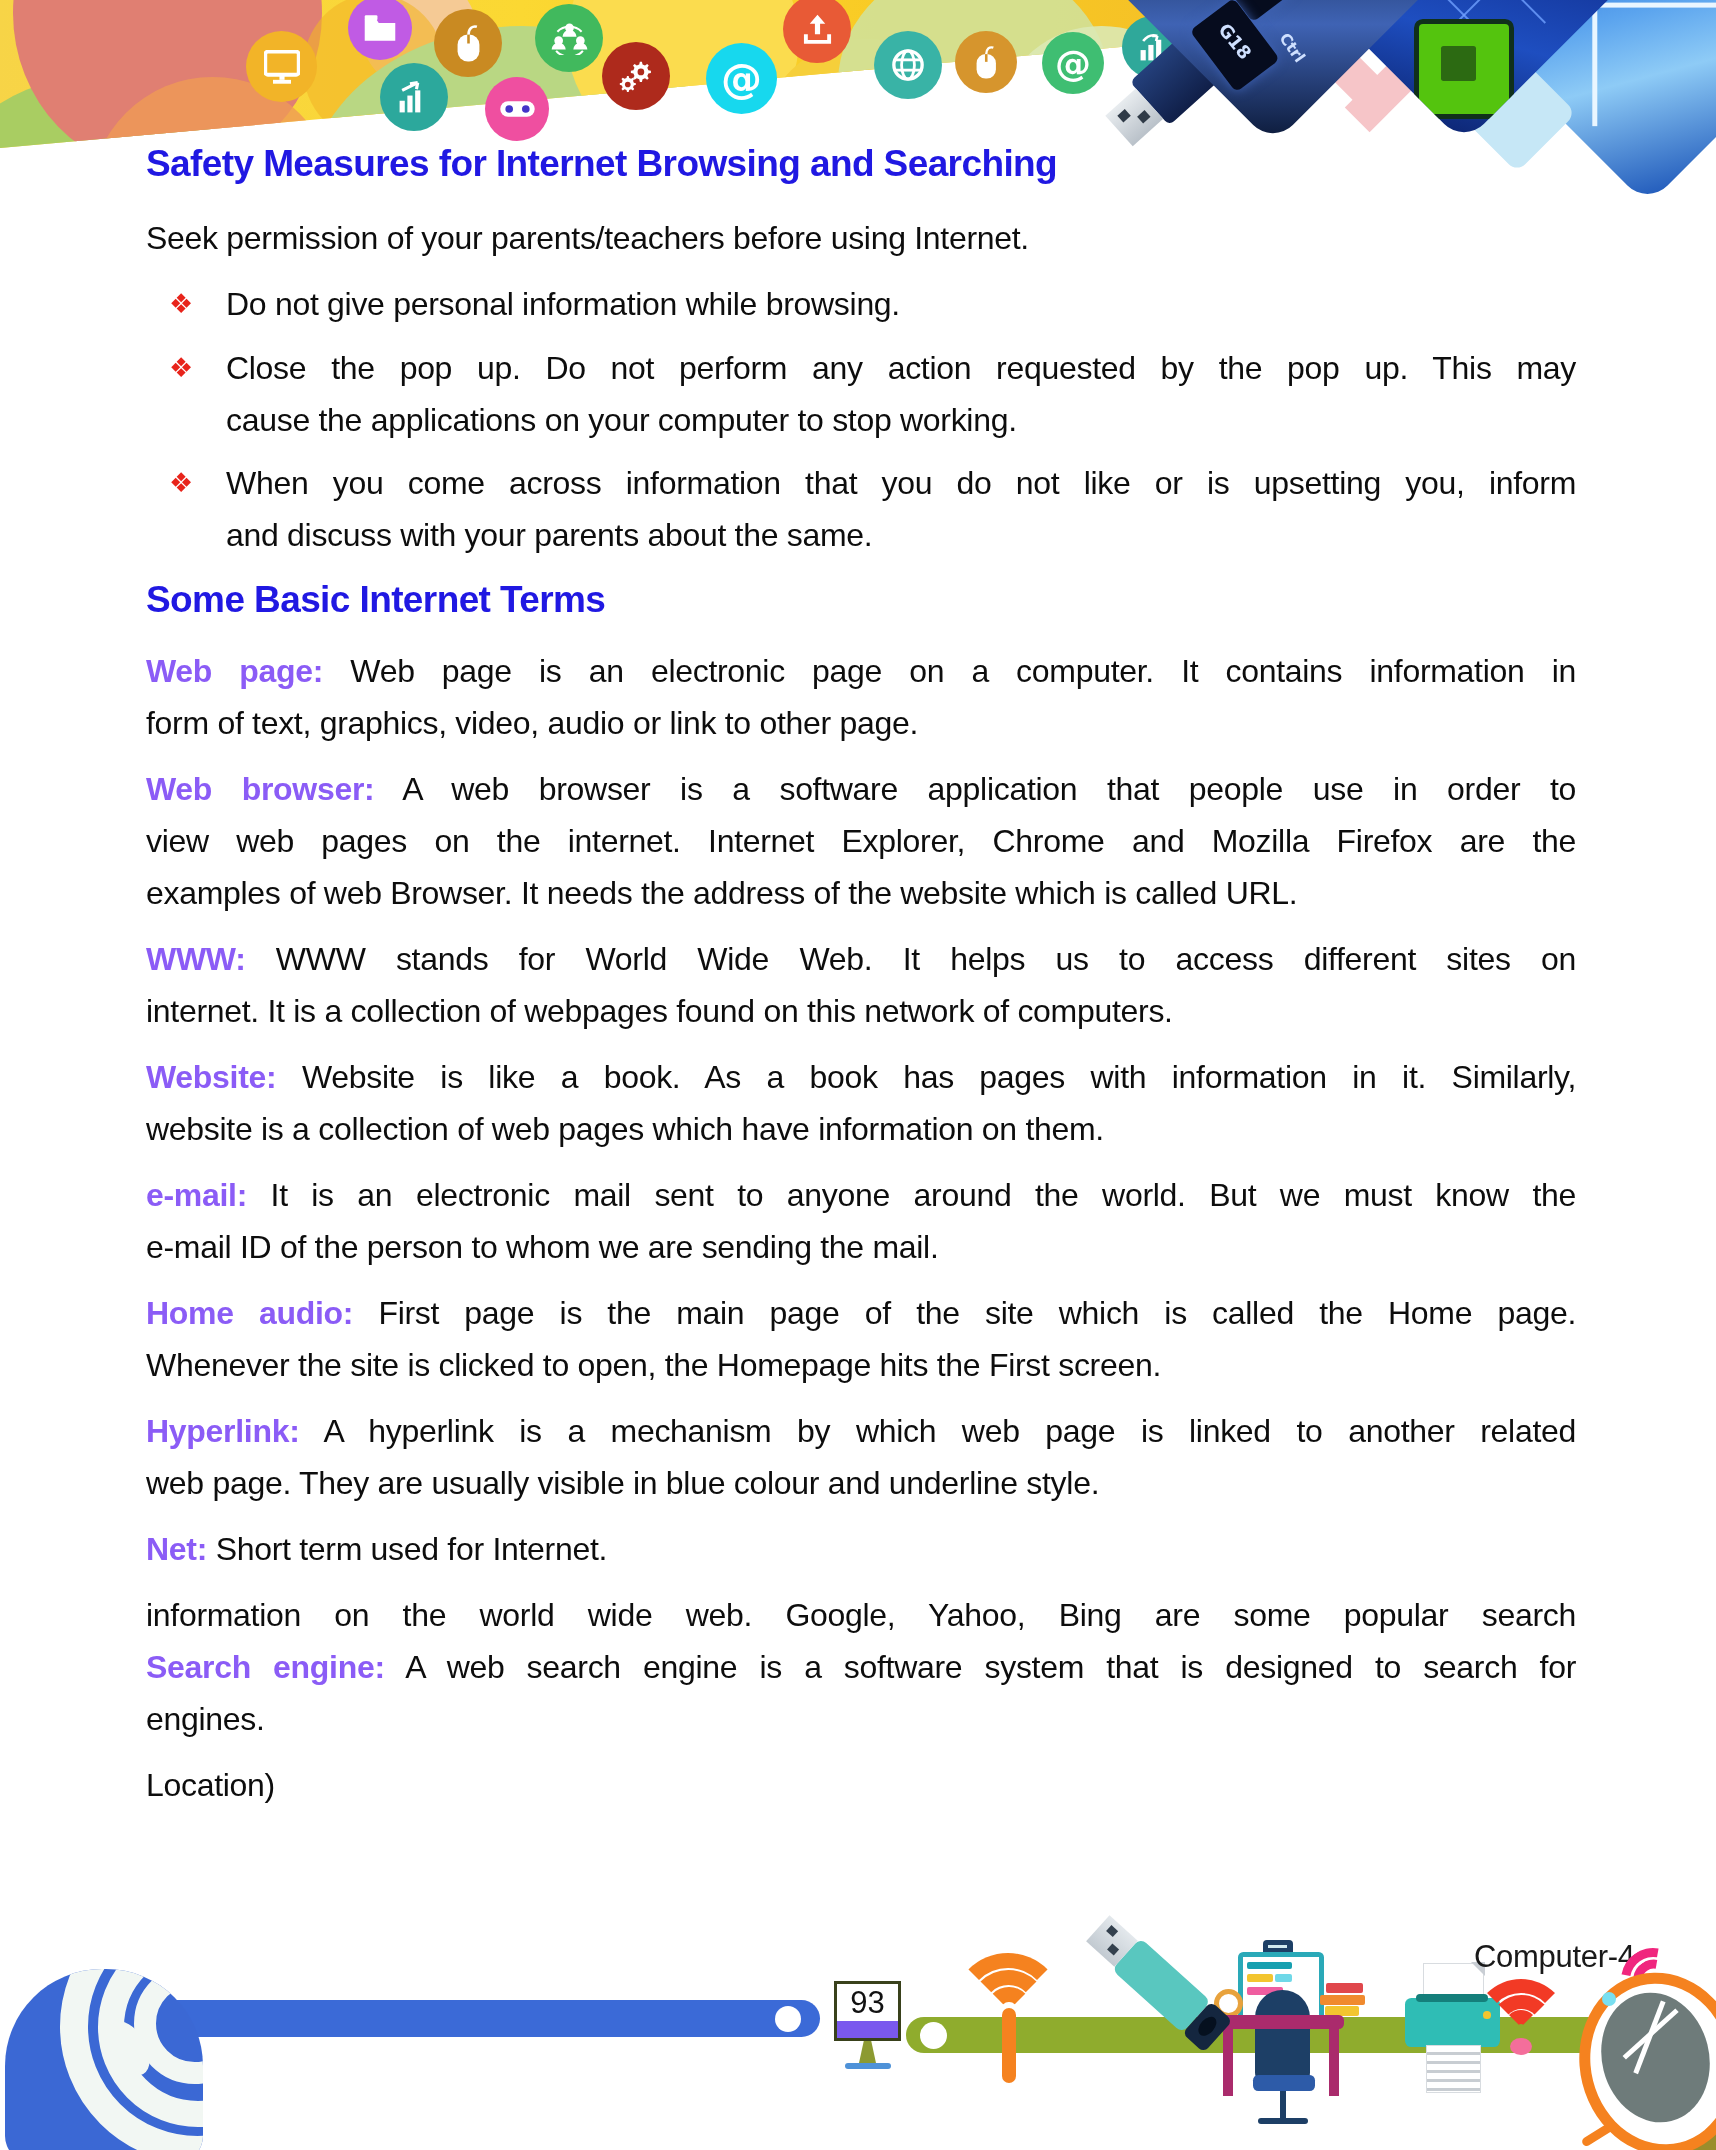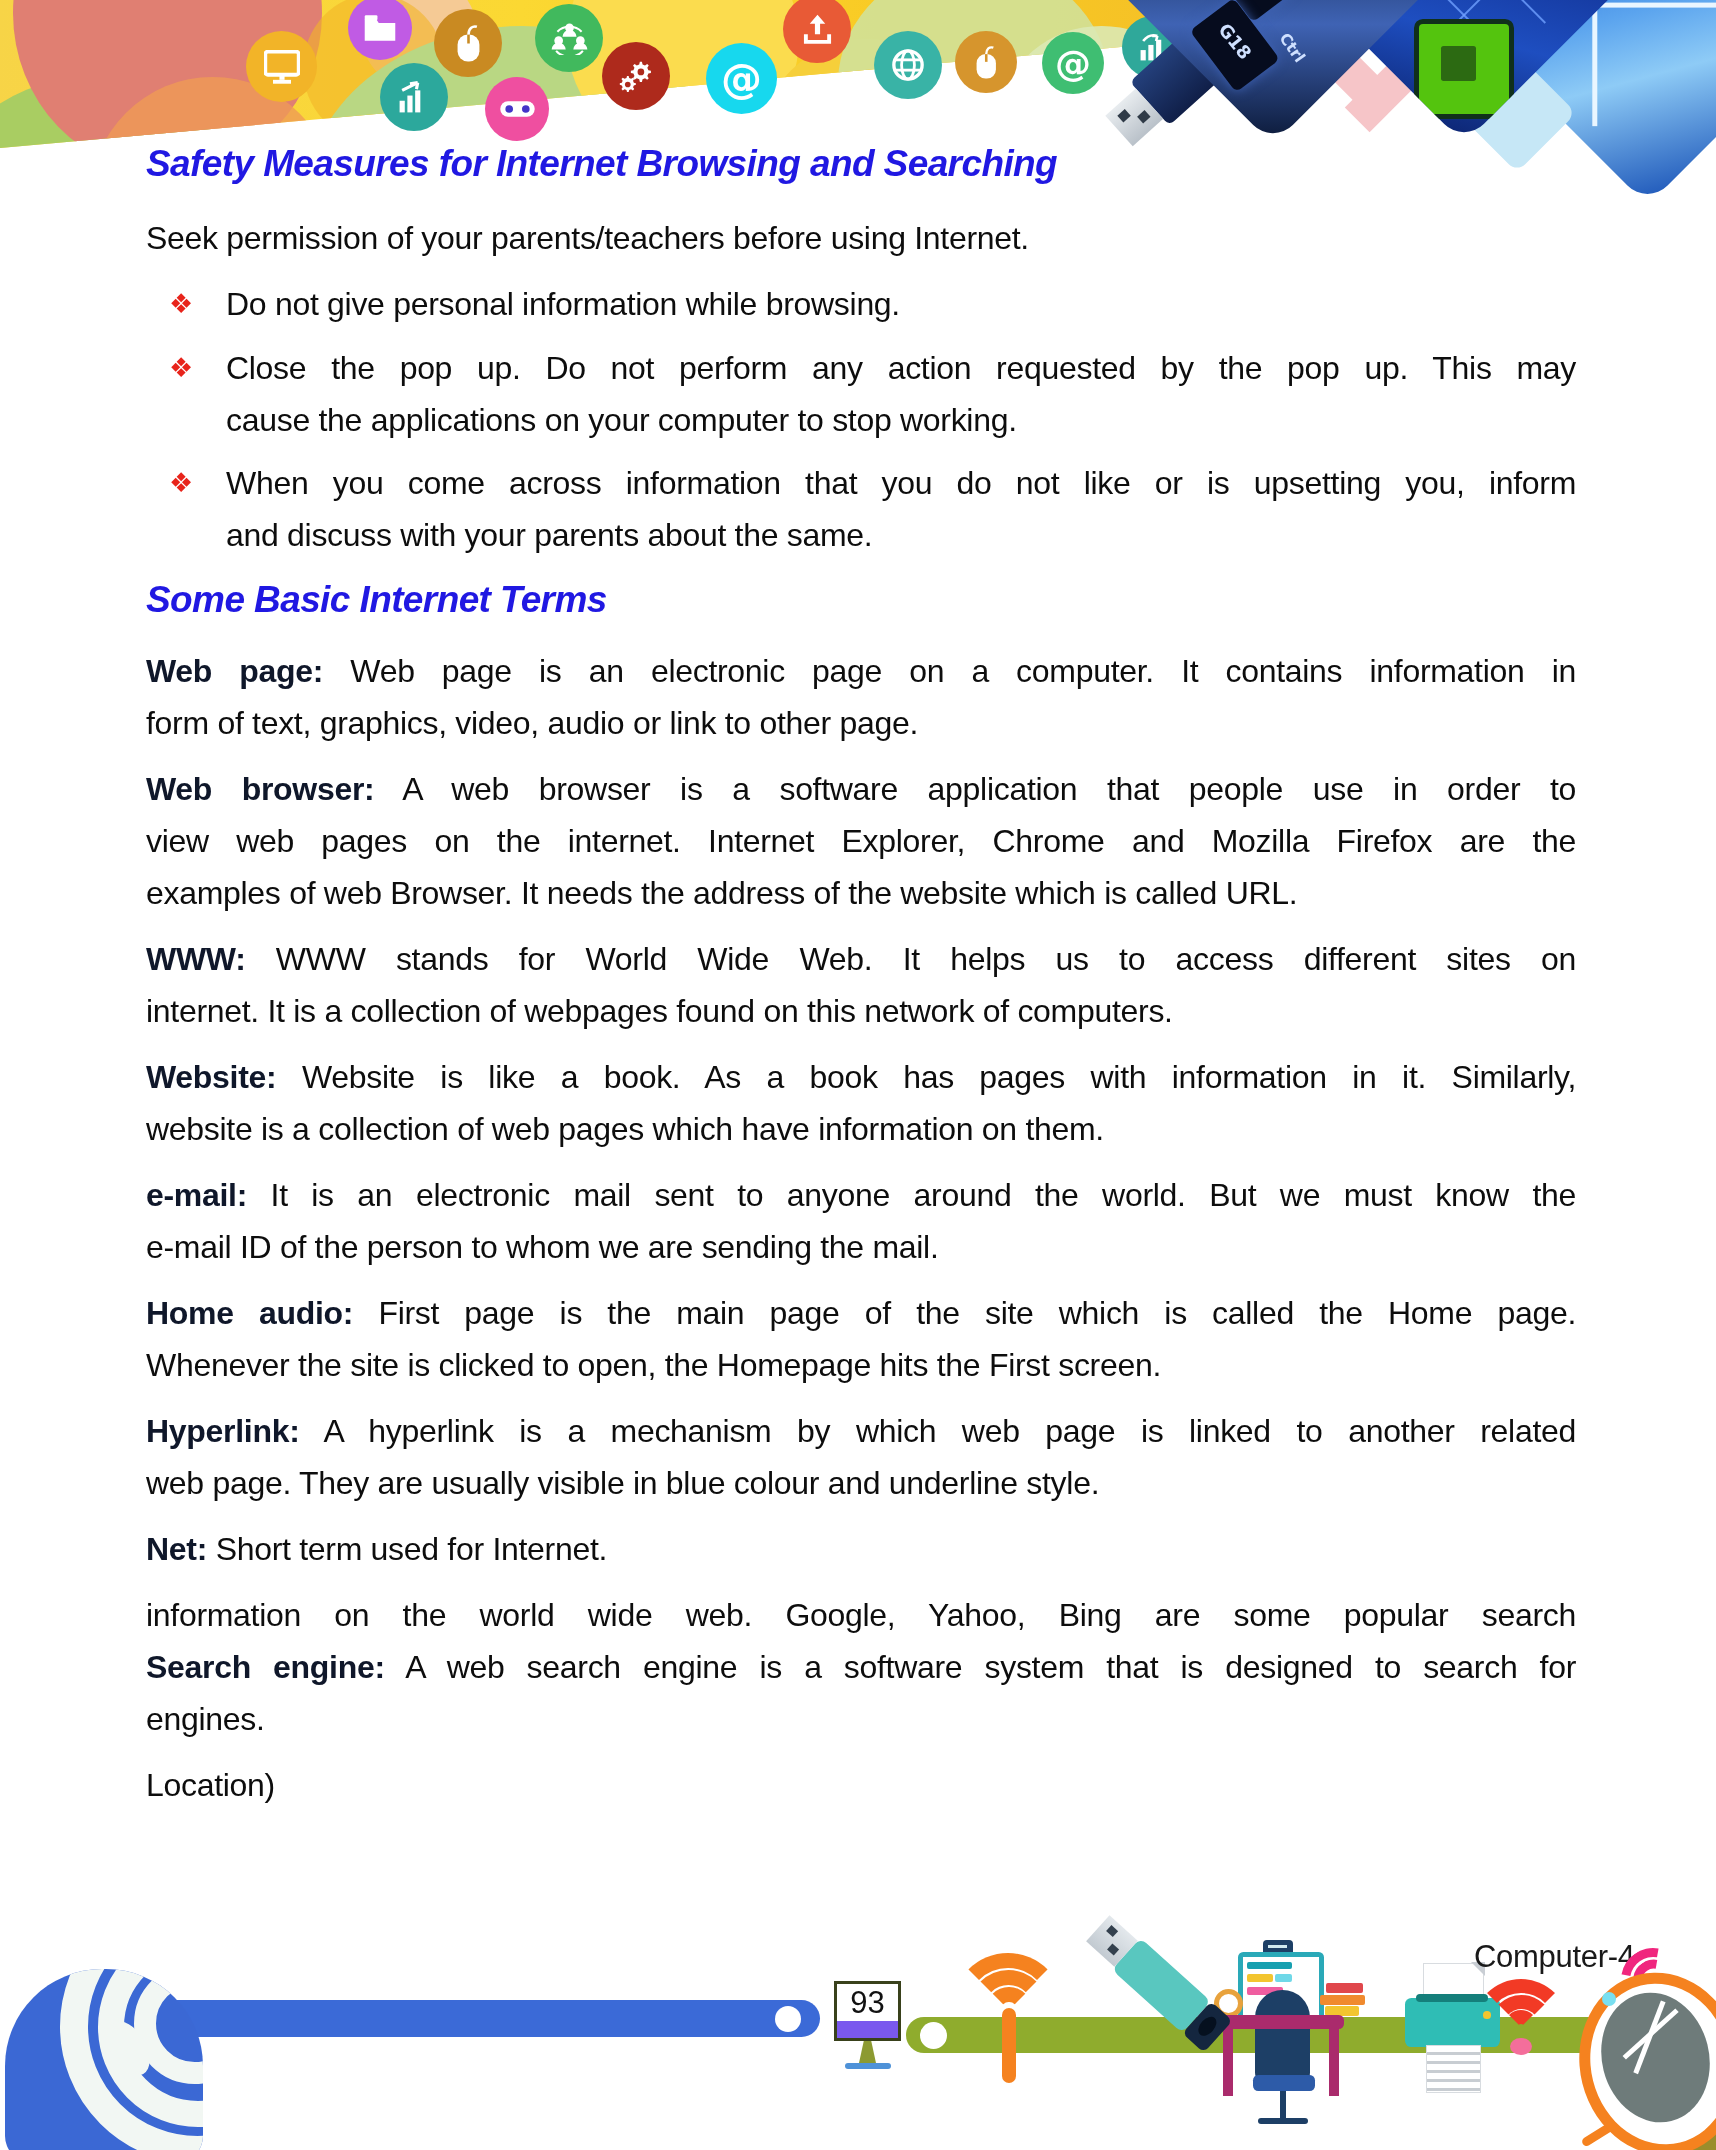--- a/index.html
+++ b/index.html
@@ -29,33 +29,33 @@
      background:#54c40e;border:5.8px solid #10301b;border-radius:9px;}
   .chipcore .inner{position:absolute;left:22px;top:22px;width:35px;height:35px;background:#2c6a12;border-radius:2.6px;}
   .trace{position:absolute;background:#6fa0ff;opacity:.8;}
   .winline{position:absolute;background:#eaf6ff;}
   .usb-photo{position:absolute;left:1095px;top:39px;width:187px;height:59px;transform:rotate(-42deg);z-index:5;display:flex;}
   .usb-conn{width:41px;height:41px;margin-top:9px;background:linear-gradient(180deg,#e8ecef,#b9c1c9);position:relative;}
   .usb-conn i{position:absolute;width:10.3px;height:9px;background:#2f3a47;}
   .usb-body2{width:146px;height:59px;background:linear-gradient(180deg,#24407c,#101f48);border-radius:6.4px;}
   
   .content{position:absolute;left:146px;top:0;width:1430px;z-index:8;}
-  h1,h2{margin:0;font-size:37px;line-height:41px;font-weight:bold;letter-spacing:-0.6px;color:#2018e2;font-style:italic;}
+  h1,h2{margin:0;font-size:37px;line-height:41px;font-weight:bold;letter-spacing:-0.6px;color:#2018e2;}
   h1{margin-top:143px;}
   h2{margin-top:18px;}
   .line{font-size:32px;line-height:52px;color:#0d0d0d;letter-spacing:-0.3px;}
   .jl{text-align:justify;text-align-last:justify;}
   .intro{margin-top:28px;}
   .bullet{position:relative;padding-left:80px;margin-top:11.6px;}
   .bullet.first{margin-top:14px;}
   .marker{position:absolute;left:23px;top:0;font-size:27px;line-height:52px;color:#e8241b;
           font-family:"DejaVu Sans",sans-serif;}
   .para{margin-top:14px;}
   .para.first{margin-top:24.5px;}
-  .term-label{font-weight:bold;color:#0f172a;}
+  .term-label{font-weight:bold;color:#8b5cf6;}
   
   .footer{position:absolute;left:0;top:1926px;width:1716px;height:224px;z-index:9;}
   .blue-bar{position:absolute;left:155px;top:74px;width:665px;height:37px;border-radius:18.7px;background:#3b6ad7;}
   .blue-bar .hole{position:absolute;right:19.3px;top:5.8px;width:26px;height:26px;border-radius:50%;background:#ffffff;}
   .blob-foot{position:absolute;left:5.2px;top:43px;width:198px;height:193px;background:#3b68d4;
              border-radius:97px 97px 26px 26px;overflow:hidden;}
   .ringw{position:absolute;border-radius:50%;background:transparent;border-style:solid;border-color:#f2f7f3;}
   .dotw{position:absolute;left:106px;top:50px;width:35px;height:59px;border-radius:50%;background:#f2f7f3;transform:rotate(-30deg);}
   .pn{position:absolute;left:834px;top:55px;width:67px;text-align:center;}
   .pn-box{border:3.9px solid #39411b;background:#fff;}

